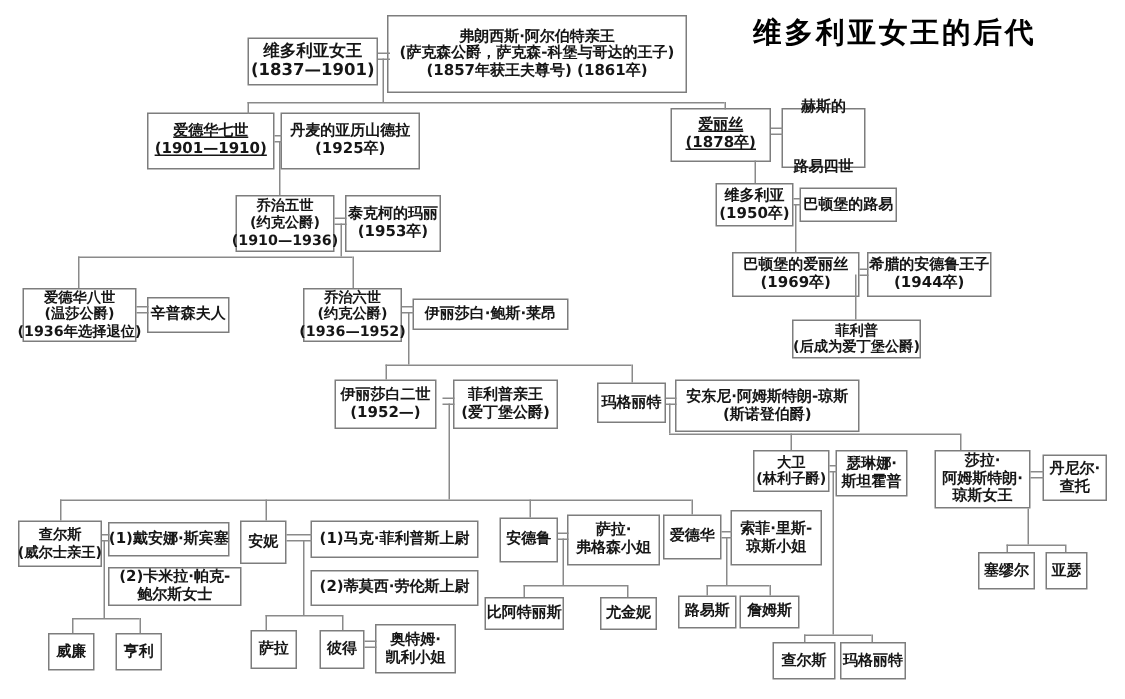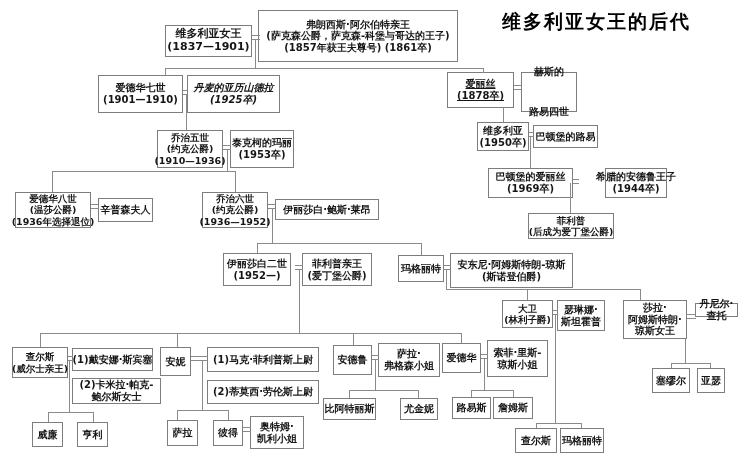--- a/index.html
+++ b/index.html
@@ -34,25 +34,25 @@
   <div>
       <div class="node" style="left: 165px; top: 25px; width: 87px; height: 32px; font-size: 11px;">
         <span class="ln">维多利亚女王</span>
         <span class="ln">(1837—1901)</span>
       </div>
       <div class="node" style="left: 258px; top: 10px; width: 200px; height: 52px; font-size: 10px;">
         <span class="ln">弗朗西斯·阿尔伯特亲王</span>
         <span class="ln">(萨克森公爵，萨克森-科堡与哥达的王子)</span>
         <span class="ln">(1857年获王夫尊号) (1861卒)</span>
       </div>
-      <div class="node" style="left: 98px; top: 75px; width: 85px; height: 38px; font-size: 10px;">
+      <div class="node" style="left: 98px; top: 75px; width: 85px; height: 38px; font-size: 10px; text-decoration: underline;">
         <span class="ln">爱德华七世</span>
         <span class="ln">(1901—1910)</span>
       </div>
-      <div class="node" style="left: 187px; top: 75px; width: 93px; height: 38px; font-size: 10px; font-style: italic;">
+      <div class="node" style="left: 187px; top: 75px; width: 93px; height: 38px; font-size: 10px;">
         <span class="ln">丹麦的亚历山德拉</span>
         <span class="ln">(1925卒)</span>
       </div>
       <div class="node" style="left: 447px; top: 72px; width: 67px; height: 36px; font-size: 10px; text-decoration: underline;">
         <span class="ln">爱丽丝</span>
         <span class="ln">(1878卒)</span>
       </div>
       <div class="node" style="left: 521px; top: 72px; width: 56px; height: 40px; font-size: 10px; gap: 28px;">
         <span class="ln">赫斯的</span>
         <span class="ln">路易四世</span>
@@ -70,21 +70,21 @@
         <span class="ln">维多利亚</span>
         <span class="ln">(1950卒)</span>
       </div>
       <div class="node" style="left: 533px; top: 125px; width: 65px; height: 23px; font-size: 10px;">
         <span class="ln">巴顿堡的路易</span>
       </div>
       <div class="node" style="left: 488px; top: 168px; width: 85px; height: 30px; font-size: 10px;">
         <span class="ln">巴顿堡的爱丽丝</span>
         <span class="ln">(1969卒)</span>
       </div>
-      <div class="node" style="left: 578px; top: 168px; width: 62px; height: 30px; font-size: 10px; margin-left: 27px;">
+      <div class="node" style="left: 578px; top: 168px; width: 83px; height: 30px; font-size: 10px;">
         <span class="ln">希腊的安德鲁王子</span>
         <span class="ln">(1944卒)</span>
       </div>
       <div class="node" style="left: 528px; top: 213px; width: 86px; height: 26px; font-size: 9.5px;">
         <span class="ln">菲利普</span>
         <span class="ln">(后成为爱丁堡公爵)</span>
       </div>
       <div class="node" style="left: 15px; top: 192px; width: 76px; height: 36px; font-size: 9.5px;">
         <span class="ln">爱德华八世</span>
         <span class="ln">(温莎公爵)</span>
@@ -122,21 +122,21 @@
       </div>
       <div class="node" style="left: 557px; top: 300px; width: 48px; height: 31px; font-size: 10px;">
         <span class="ln">瑟琳娜·</span>
         <span class="ln">斯坦霍普</span>
       </div>
       <div class="node" style="left: 623px; top: 300px; width: 64px; height: 39px; font-size: 10px;">
         <span class="ln">莎拉·</span>
         <span class="ln">阿姆斯特朗·</span>
         <span class="ln">琼斯女王</span>
       </div>
-      <div class="node" style="left: 695px; top: 303px; width: 43px; height: 14px; font-size: 10px;">
+      <div class="node" style="left: 695px; top: 303px; width: 43px; height: 31px; font-size: 10px;">
         <span class="ln">丹尼尔·</span>
         <span class="ln">查托</span>
       </div>
       <div class="node" style="left: 652px; top: 368px; width: 38px; height: 25px; font-size: 10px;">
         <span class="ln">塞缪尔</span>
       </div>
       <div class="node" style="left: 697px; top: 368px; width: 28px; height: 25px; font-size: 10px;">
         <span class="ln">亚瑟</span>
       </div>
       <div class="node" style="left: 515px; top: 428px; width: 42px; height: 25px; font-size: 10px;">

